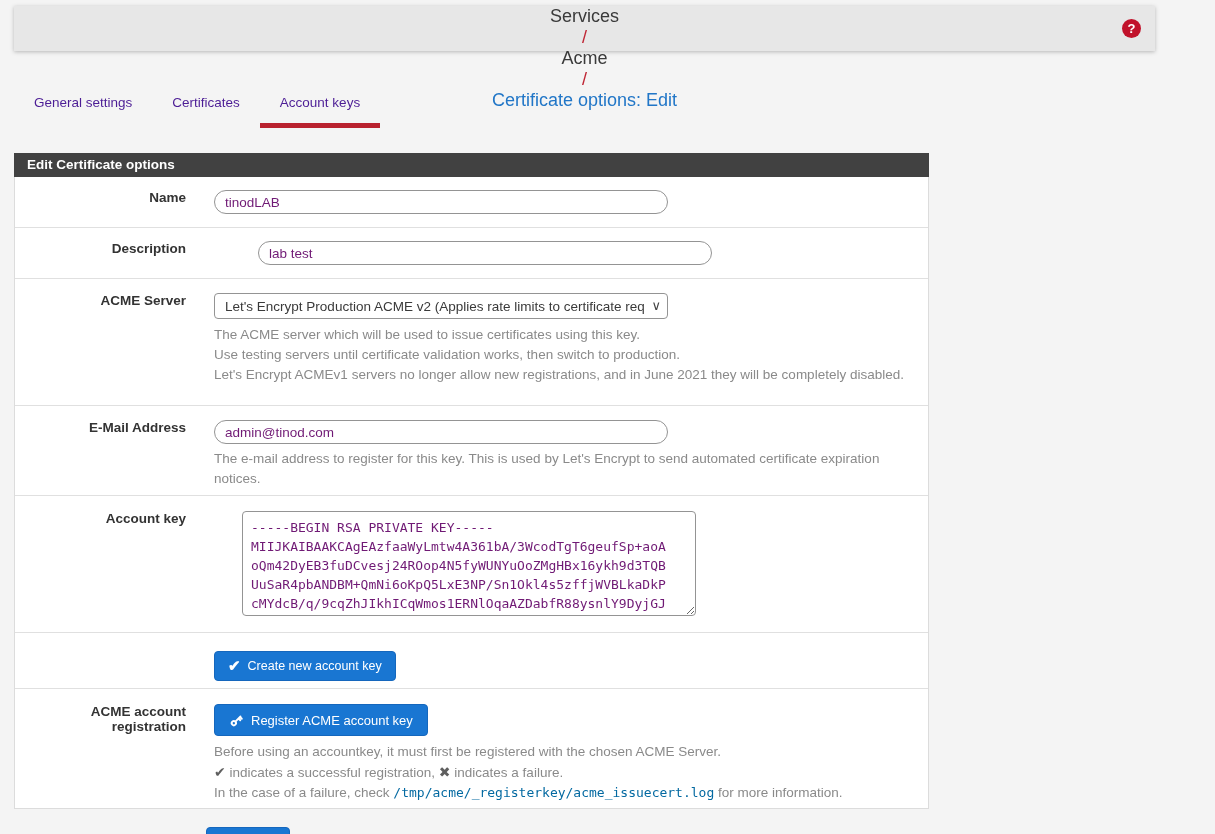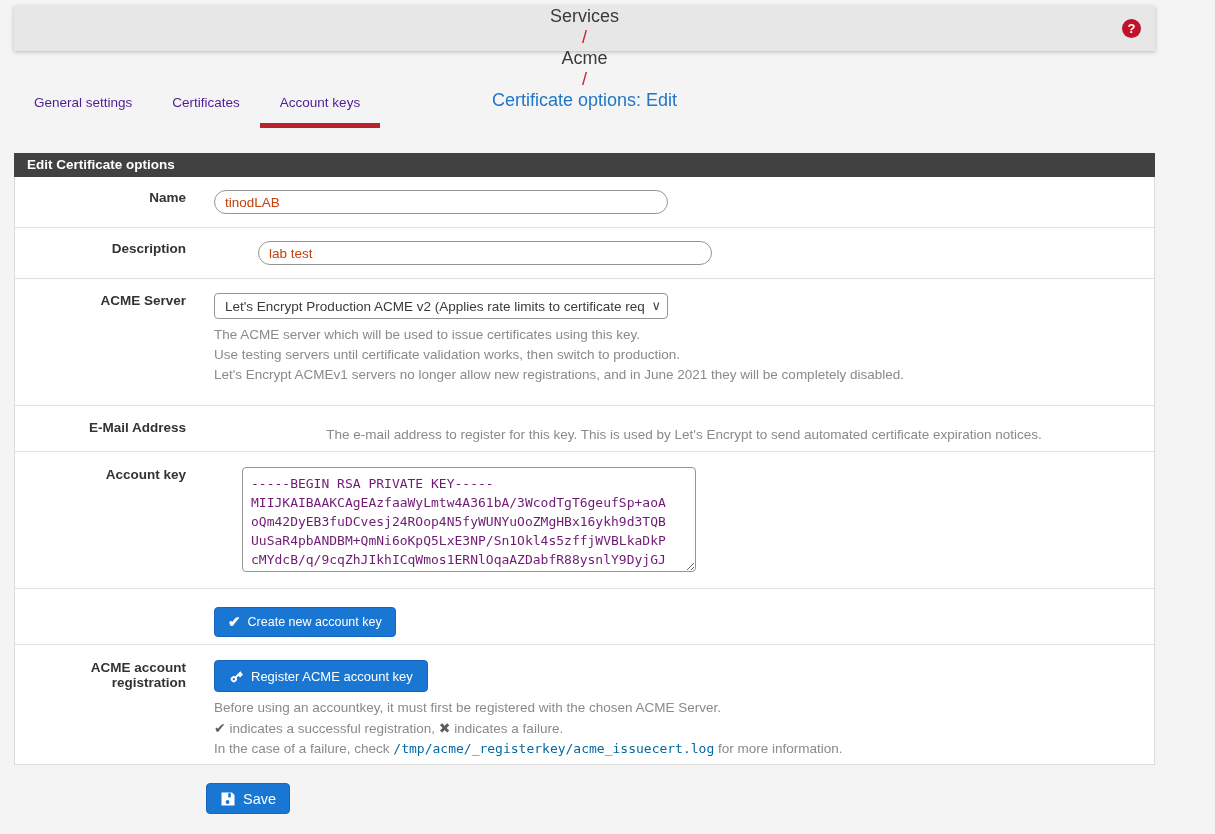--- a/index.html
+++ b/index.html
@@ -21,21 +21,21 @@
     font-size:13px; line-height:19px; text-align:center; cursor:pointer;
   }
 
   
   .tabs{ display:flex; list-style:none; margin:36px 0 0 14px; }
   .tab{ padding:8px 20px 13px; font-size:13.5px; color:#4c1d95;
     border-bottom:5px solid transparent; cursor:pointer; }
   .tab.active{ border-bottom-color:#b9212e; }
 
   
-  .panel{ margin:25px 0 0 14px; width:1141px; background:#fff;
+  .panel{ margin:25px 0 0 14px; width:915px; background:#fff;
     border:1px solid #dcdcdc; border-top:none; }
   .panel-heading{ background:#414141; color:#fff; font-weight:bold;
     font-size:13.5px; height:24px; line-height:24px; padding:0 13px;
     margin:0 -1px; }
 
   .form-row{ display:flex; border-bottom:1px solid #e0e0e0; }
   .form-row.last{ border-bottom:none; }
   .col-label{ width:199px; min-width:199px; text-align:right; padding-right:28px;
     font-weight:bold; font-size:13.5px; color:#333; }
   .col-input{ flex:1; }
@@ -43,21 +43,21 @@
   .row-name    { padding:13px 0; }
   .row-desc    { padding:13px 0;gap:44px; }
   .row-acme    { padding:14px 0 20px; }
   .row-email   { padding:14px 0 6px; }
   .row-key     { padding:15px 0 12px;gap:28px; }
   .row-create  { padding:18px 0 7px; }
   .row-reg     { padding:15px 0 5px; }
 
   .text-input{
     width:454px; height:24px; border:1px solid #949494; border-radius:12px;
-    padding:0 10px; font-size:13.5px; color:#c2410c;
+    padding:0 10px; font-size:13.5px; color:#701a75;
     font-family:"Liberation Sans", sans-serif; background:#fff;
   }
   .select-box{
     position:relative; width:454px; height:26px; border:1px solid #949494;
     border-radius:4px; background:#fff; cursor:pointer;
     display:flex; align-items:center; padding:0 22px 0 10px;
   }
   .select-text{ font-size:13.5px; color:#3a3a3a; white-space:nowrap;
     overflow:hidden; }
   .select-chevron{ position:absolute; right:6px; top:4px; color:#444;
@@ -65,21 +65,21 @@
 
   .key-textarea{
     width:454px; height:105px; border:1px solid #949494; border-radius:4px;
     padding:6px 8px; font-family:"DejaVu Sans Mono", monospace;
     font-size:13px; line-height:19px; color:#701a75; overflow:hidden;
     resize:both; white-space:pre;
   }
 
   .help-text{ font-size:13.5px; color:#8a8a8a; line-height:20px;
     margin-top:6px; }
-  .help-text.single{ margin-top:5px;text-align:center; }
+  .help-text.single{ margin-top:5px; }
   .mono{ font-family:"DejaVu Sans Mono", monospace; font-size:13px;
     color:#0369a1; }
   .status-icon{ color:#5f5f5f; font-size:14px; }
 
   
   .btn{ display:inline-flex; align-items:center; gap:7px;
     background:#1976d2; color:#fff; border:1px solid #1567bd;
     border-radius:4px; cursor:pointer;
     font-family:"Liberation Sans", sans-serif; }
   .btn-create{ font-size:12.5px; padding:0 13px; height:30px; }
@@ -140,20 +140,21 @@
         <div>The ACME server which will be used to issue certificates using this key.</div>
         <div>Use testing servers until certificate validation works, then switch to production.</div>
         <div>Let's Encrypt ACMEv1 servers no longer allow new registrations, and in June 2021 they will be completely disabled.</div>
       </div>
     </div>
   </div>
 
   <div class="form-row row-email">
     <div class="col-label">E-Mail Address</div>
     <div class="col-input">
+      <input class="text-input" type="text" value="admin@tinod.com" style="">
       <div class="help-text single">The e-mail address to register for this key. This is used by Let's Encrypt to send automated certificate expiration notices.</div>
     </div>
   </div>
 
   <div class="form-row row-key">
     <div class="col-label">Account key</div>
     <div class="col-input">
       <textarea class="key-textarea" wrap="off" style="">-----BEGIN RSA PRIVATE KEY-----
 MIIJKAIBAAKCAgEAzfaaWyLmtw4A361bA/3WcodTgT6geufSp+aoA
 oQm42DyEB3fuDCvesj24ROop4N5fyWUNYuOoZMgHBx16ykh9d3TQB

